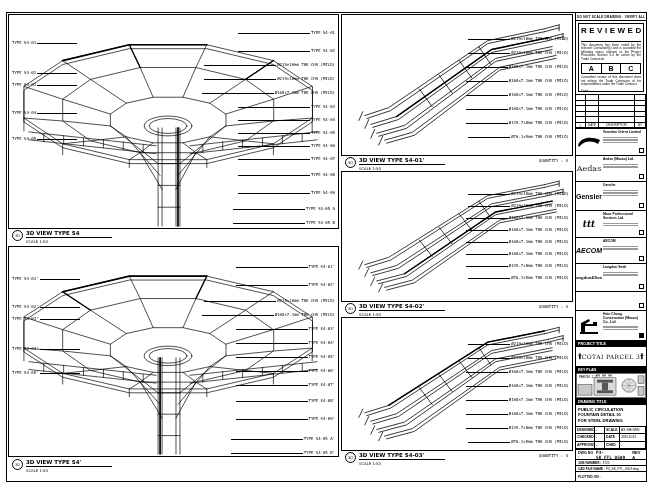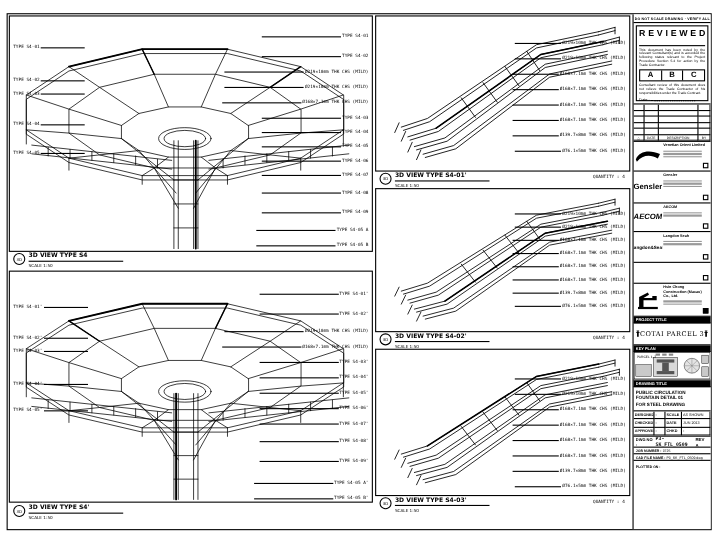--- a/index.html
+++ b/index.html
@@ -344,34 +344,56 @@
       <div class="cname">Venetian Orient Limited</div>
       <div class="addr">
           <i></i>
           <i></i>
           <i></i>
         </div>
       <span class="cbx"></span>
     </div>
   </div>
 
+  <div class="crow" style="height:26px">
+    <div class="clogo lg-aedas">Aedas</div>
+    <div class="cbody">
+      <div class="cname">Aedas (Macau) Ltd.</div>
+      <div class="addr">
+          <i></i>
+          <i></i>
+        </div>
+      <span class="cbx"></span>
+    </div>
+  </div>
 
   <div class="crow" style="height:29px">
     <div class="clogo lg-gensler">Gensler</div>
     <div class="cbody">
       <div class="cname">Gensler</div>
       <div class="addr">
           <i></i>
           <i></i>
           <i></i>
         </div>
       <span class="cbx"></span>
     </div>
   </div>
 
+  <div class="crow" style="height:27px">
+    <div class="clogo lg-ttt">ttt</div>
+    <div class="cbody">
+      <div class="cname">Mace Professional Services Ltd.</div>
+      <div class="addr">
+          <i></i>
+          <i></i>
+        </div>
+      <span class="cbx"></span>
+    </div>
+  </div>
 
   <div class="crow" style="height:26px">
     <div class="clogo lg-aecom">AECOM</div>
     <div class="cbody">
       <div class="cname">AECOM</div>
       <div class="addr">
           <i></i>
           <i></i>
         </div>
       <span class="cbx"></span>

